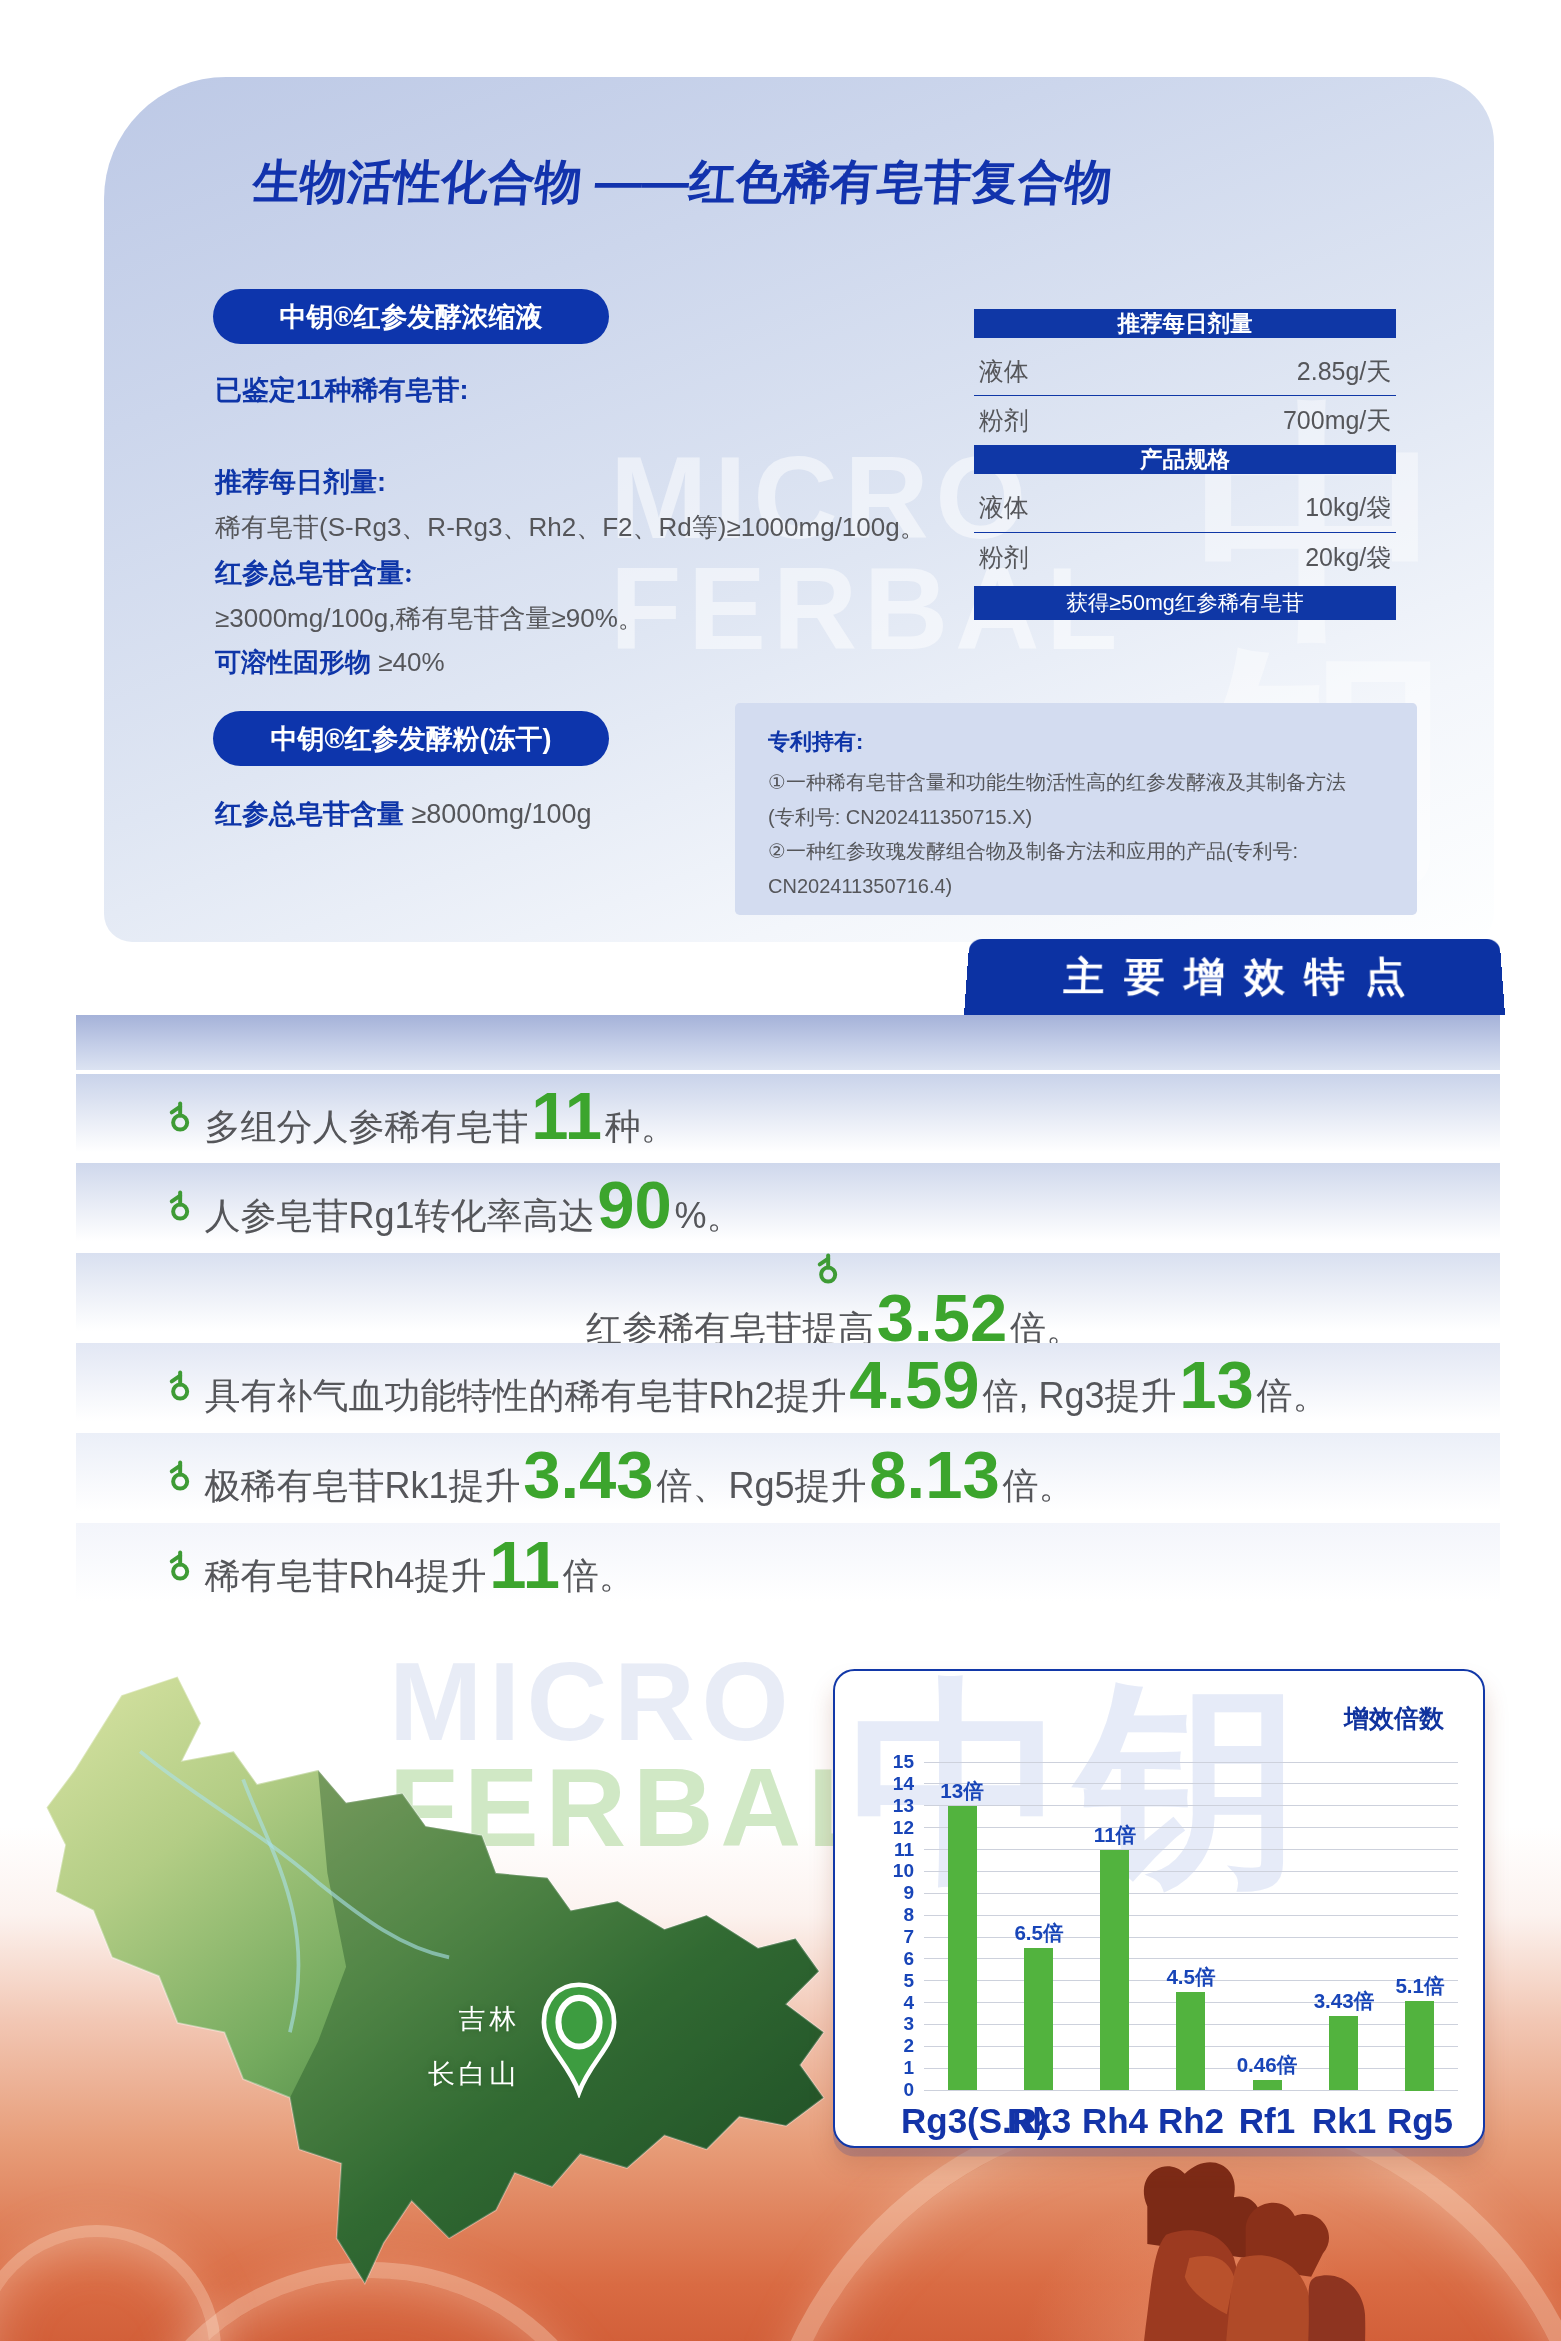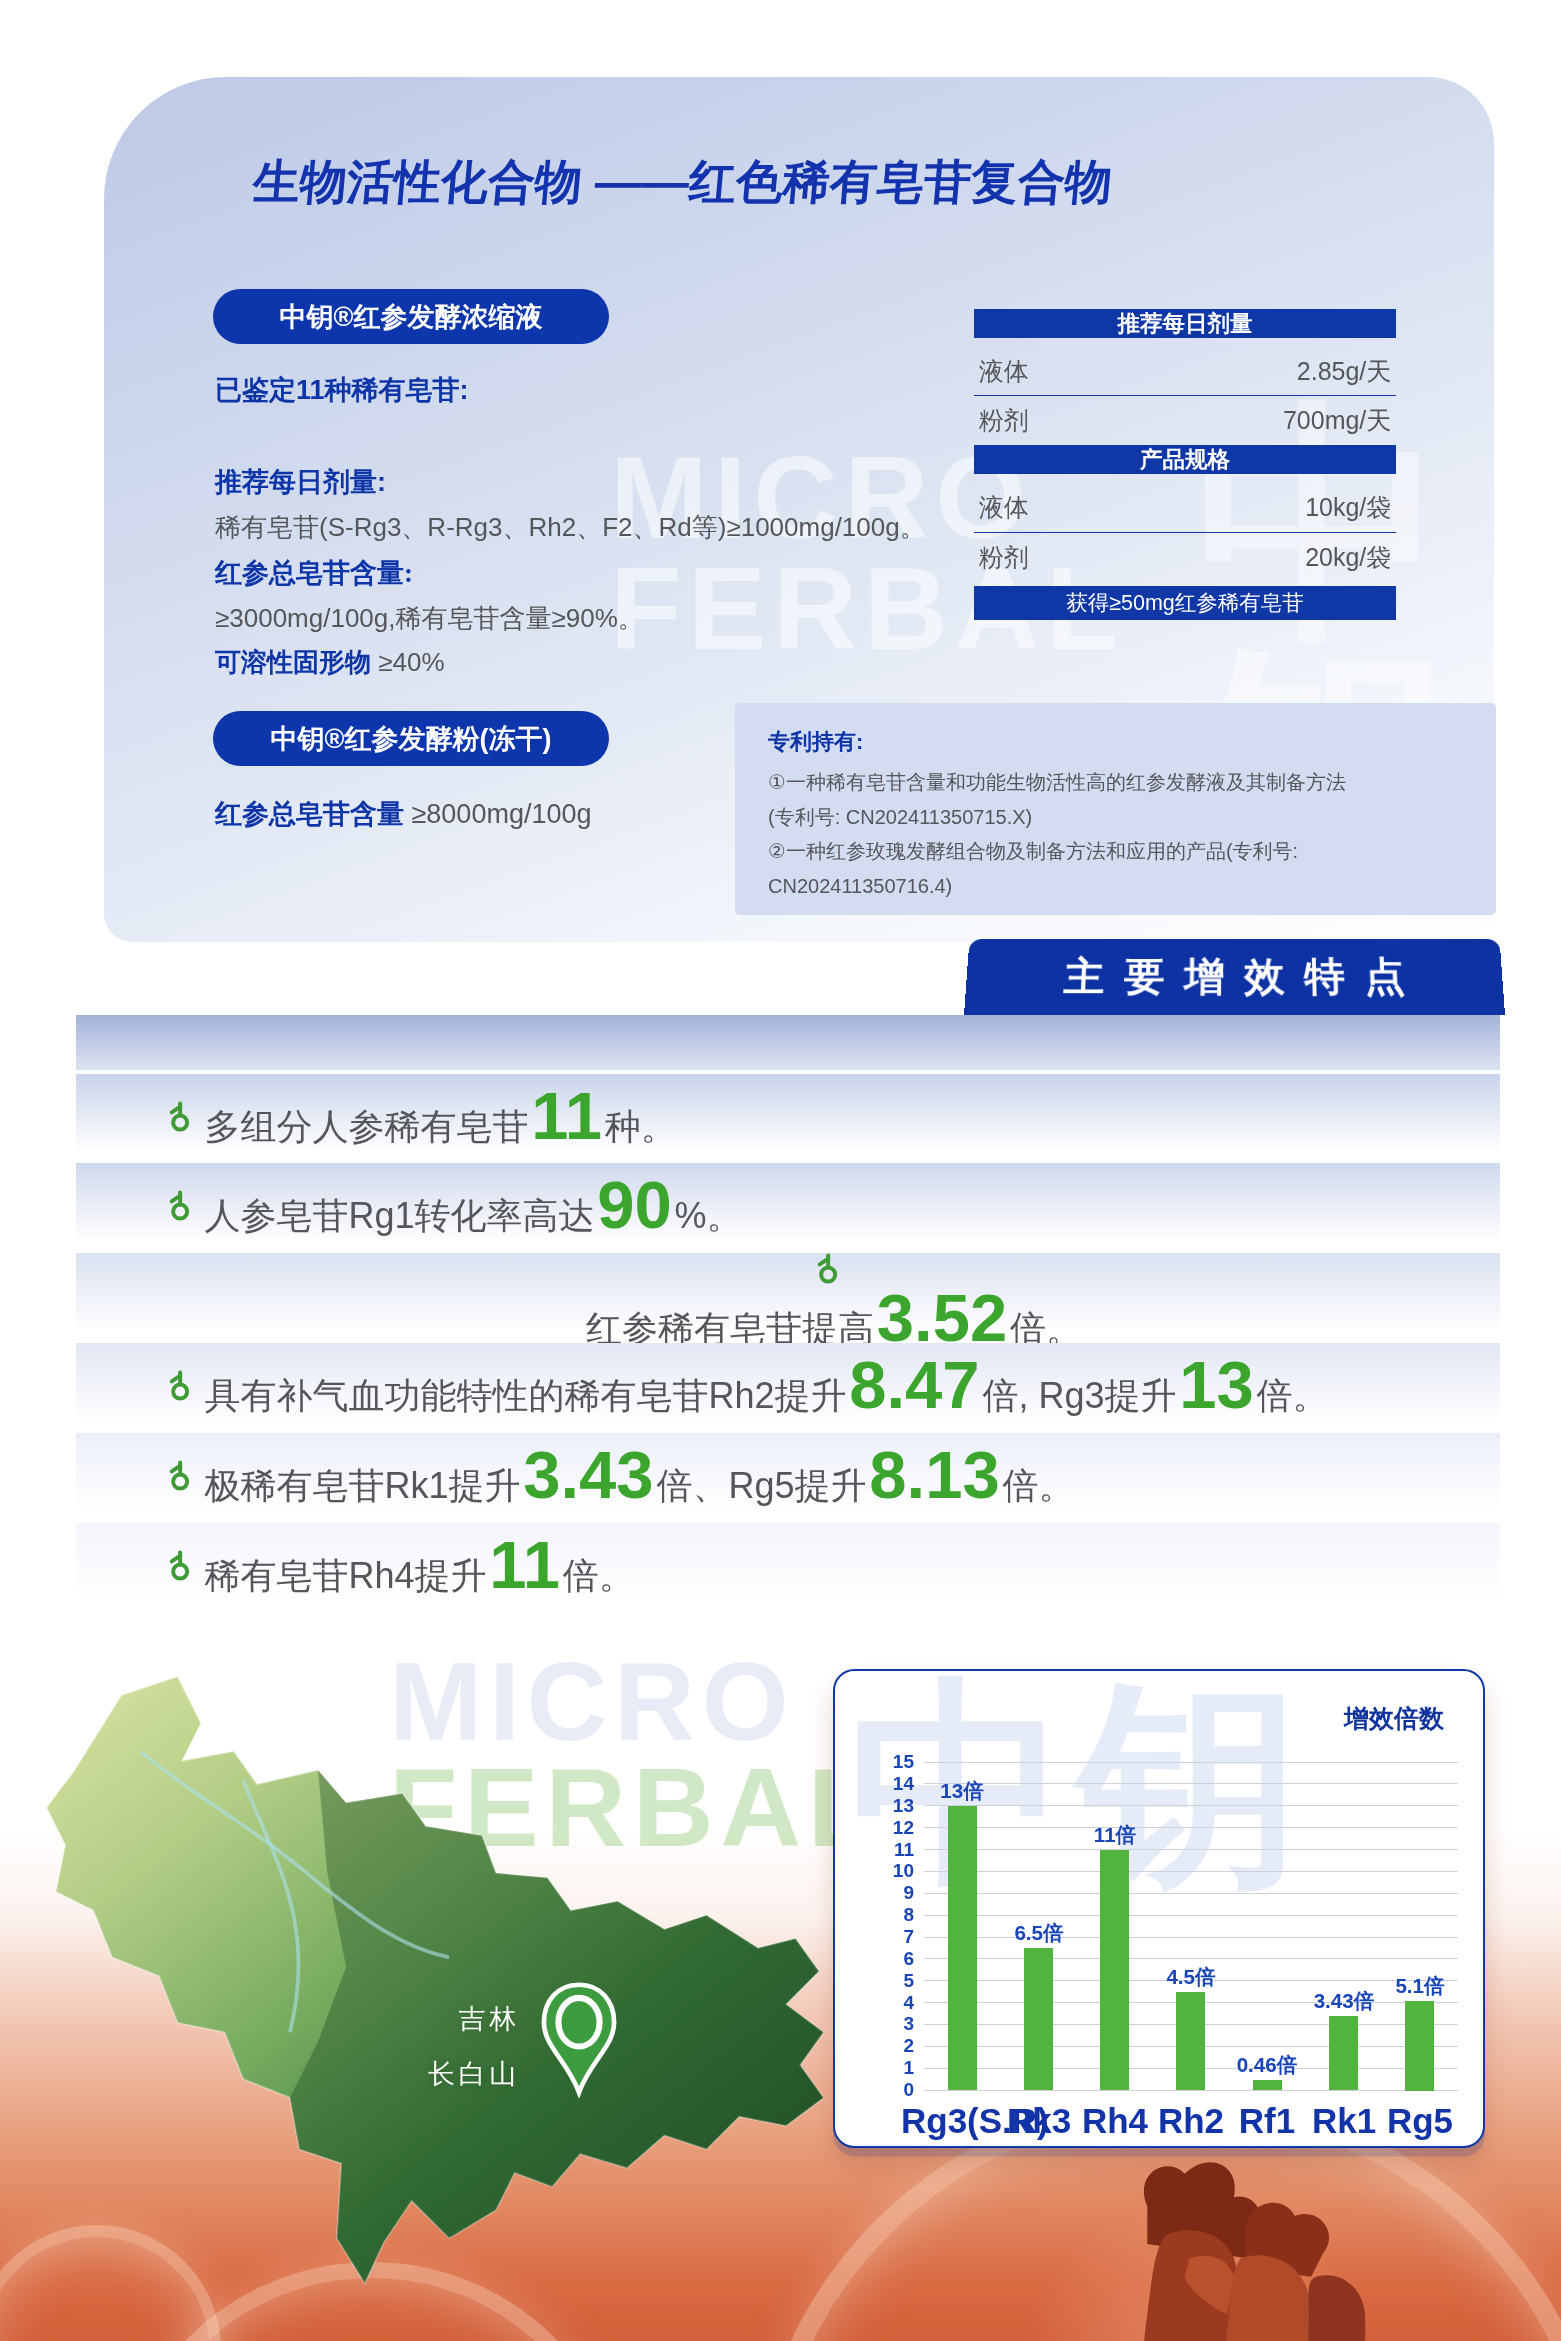--- a/index.html
+++ b/index.html
@@ -55,21 +55,21 @@
   .dt-header{height:29px;background:#0f37a6;color:#fff;font-size:22.5px;font-weight:700;
     display:flex;align-items:center;justify-content:center;}
   .dt-row{height:49px;display:flex;align-items:center;justify-content:space-between;
     font-size:25px;color:#55565a;padding:0 4.7px;box-sizing:border-box;}
   .dt-row.divided{border-bottom:1.9px solid #0f37a6;}
   .dt-gap{height:9.4px;}
   .dt-footer{height:34px;background:#0f37a6;color:#fff;font-size:21.5px;font-weight:500;
     display:flex;align-items:center;justify-content:center;margin-top:4px;}
   
   .patent{
-    position:absolute;left:735px;top:703px;width:761px;height:212px;background:#d3dcf0;
+    position:absolute;left:735px;top:703px;width:682px;height:212px;background:#d3dcf0;
     border-radius:4.7px;padding:24px 33px;box-sizing:border-box;
   }
   .patent-title{font-size:22px;font-weight:800;color:#0e35a8;margin-bottom:8.4px;}
   .patent-line{font-size:20px;color:#55565a;line-height:1.72;}
   
   .banner{
     position:absolute;left:964px;top:937px;width:541px;height:78px;background:#0c32a3;
     border-radius:13px 13px 0 0;transform:perspective(328px) rotateX(5deg);transform-origin:50% 100%;
     display:flex;align-items:center;justify-content:center;
   }
@@ -288,21 +288,21 @@
       <div class="feature-row" style="top: 1343px; background: linear-gradient(rgb(226, 231, 244) 0%, rgb(255, 255, 255) 92%);">
         <span class="feature-icon"><svg viewBox="0 0 50 66" width="23.4" height="31">
             <g stroke="#3e9b35" stroke-width="8.5" stroke-linecap="round" fill="none">
               <circle cx="26" cy="46" r="15"></circle>
               <line x1="26" y1="31" x2="26" y2="5"></line>
               <line x1="26" y1="12" x2="8" y2="24"></line>
             </g>
           </svg></span>
         <span class="feature-text-wrap">
           <span class="seg-text">具有补气血功能特性的稀有皂苷Rh2提升</span>
-          <span class="seg-num">8.47</span>
+          <span class="seg-num">4.59</span>
           <span class="seg-text">倍, Rg3提升</span>
           <span class="seg-num">13</span>
           <span class="seg-text">倍。</span>
         </span>
       </div>
       <div class="feature-row" style="top: 1433px; background: linear-gradient(rgb(235, 239, 248) 0%, rgb(255, 255, 255) 92%);">
         <span class="feature-icon"><svg viewBox="0 0 50 66" width="23.4" height="31">
             <g stroke="#3e9b35" stroke-width="8.5" stroke-linecap="round" fill="none">
               <circle cx="26" cy="46" r="15"></circle>
               <line x1="26" y1="31" x2="26" y2="5"></line>

